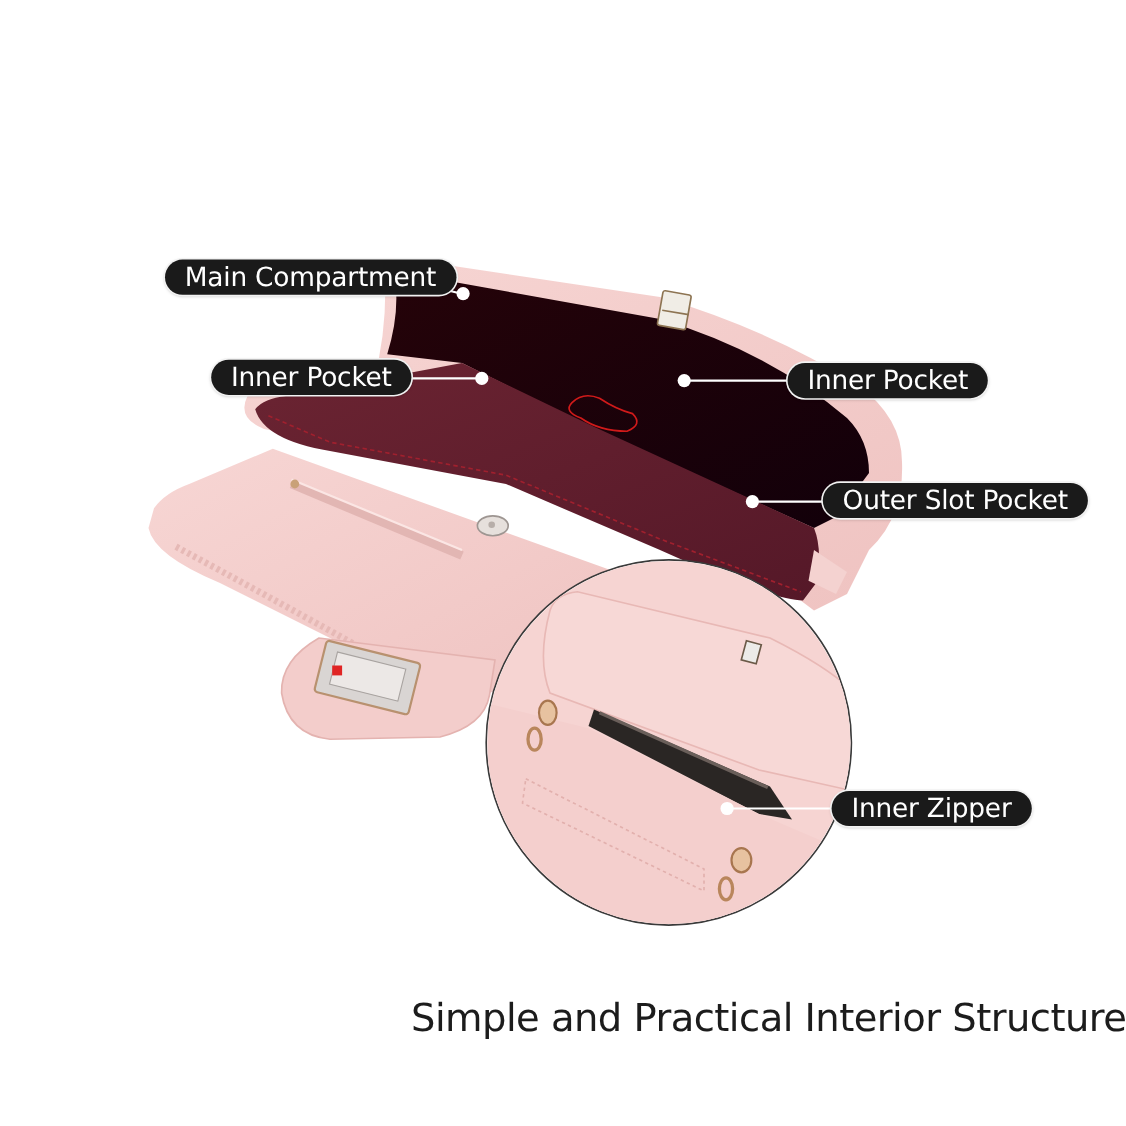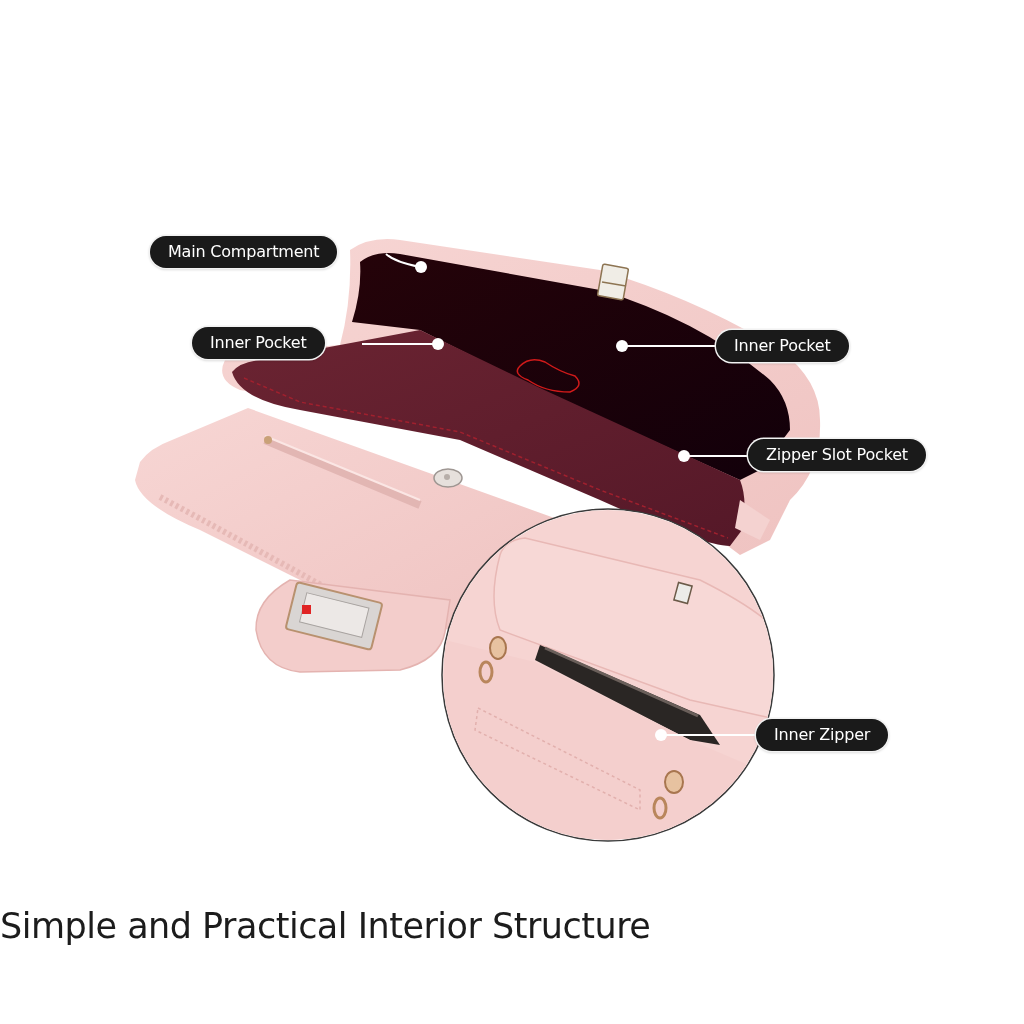--- a/index.html
+++ b/index.html
@@ -10,29 +10,29 @@
     }
     #scene { position: absolute; left: 0; top: 0; width: 1024px; height: 1024px; }
     .callout-label {
       position: absolute;
       height: 32px;
       line-height: 32px;
       padding: 0 18px;
       border-radius: 16px;
       background: #1a1a1a;
       color: #ffffff;
-      font-size: 16px;
+      font-size: 24px;
       white-space: nowrap;
       box-shadow: 0 0 0 1.5px #f2f2f2, 0 1px 3px rgba(0,0,0,0.35);
       letter-spacing: -0.2px;
     }
     .caption {
       position: absolute;
       left: 0; right: 0; top: 906px;
-      text-align: left;
+      text-align: right;
       font-size: 35px;
       color: #1c1c1c;
       letter-spacing: -0.5px;
     }
   </style>
 </head>
 <body>
 
 <svg id="scene" viewBox="0 0 1024 1024" xmlns="http://www.w3.org/2000/svg">
   <defs>
@@ -129,16 +129,16 @@
     <line x1="684" y1="456" x2="750" y2="456"></line>
     <circle cx="684" cy="456" r="6" stroke="none"></circle>
     <line x1="661" y1="735" x2="756" y2="735"></line>
     <circle cx="661" cy="735" r="6" stroke="none"></circle>
   </g>
 </svg>
 
 <div class="callout-label" style="left:150px; top:236px;">Main Compartment</div>
 <div class="callout-label" style="left:192px; top:327px;">Inner Pocket</div>
 <div class="callout-label" style="left:716px; top:330px;">Inner Pocket</div>
-<div class="callout-label" style="left:748px; top:439px;">Zipper Slot Pocket</div>
+<div class="callout-label" style="left:748px; top:439px;">Outer Slot Pocket</div>
 <div class="callout-label" style="left:756px; top:719px;text-align:center;">Inner Zipper</div>
 
 <div class="caption">Simple and Practical Interior Structure</div>
 
 </body></html>

